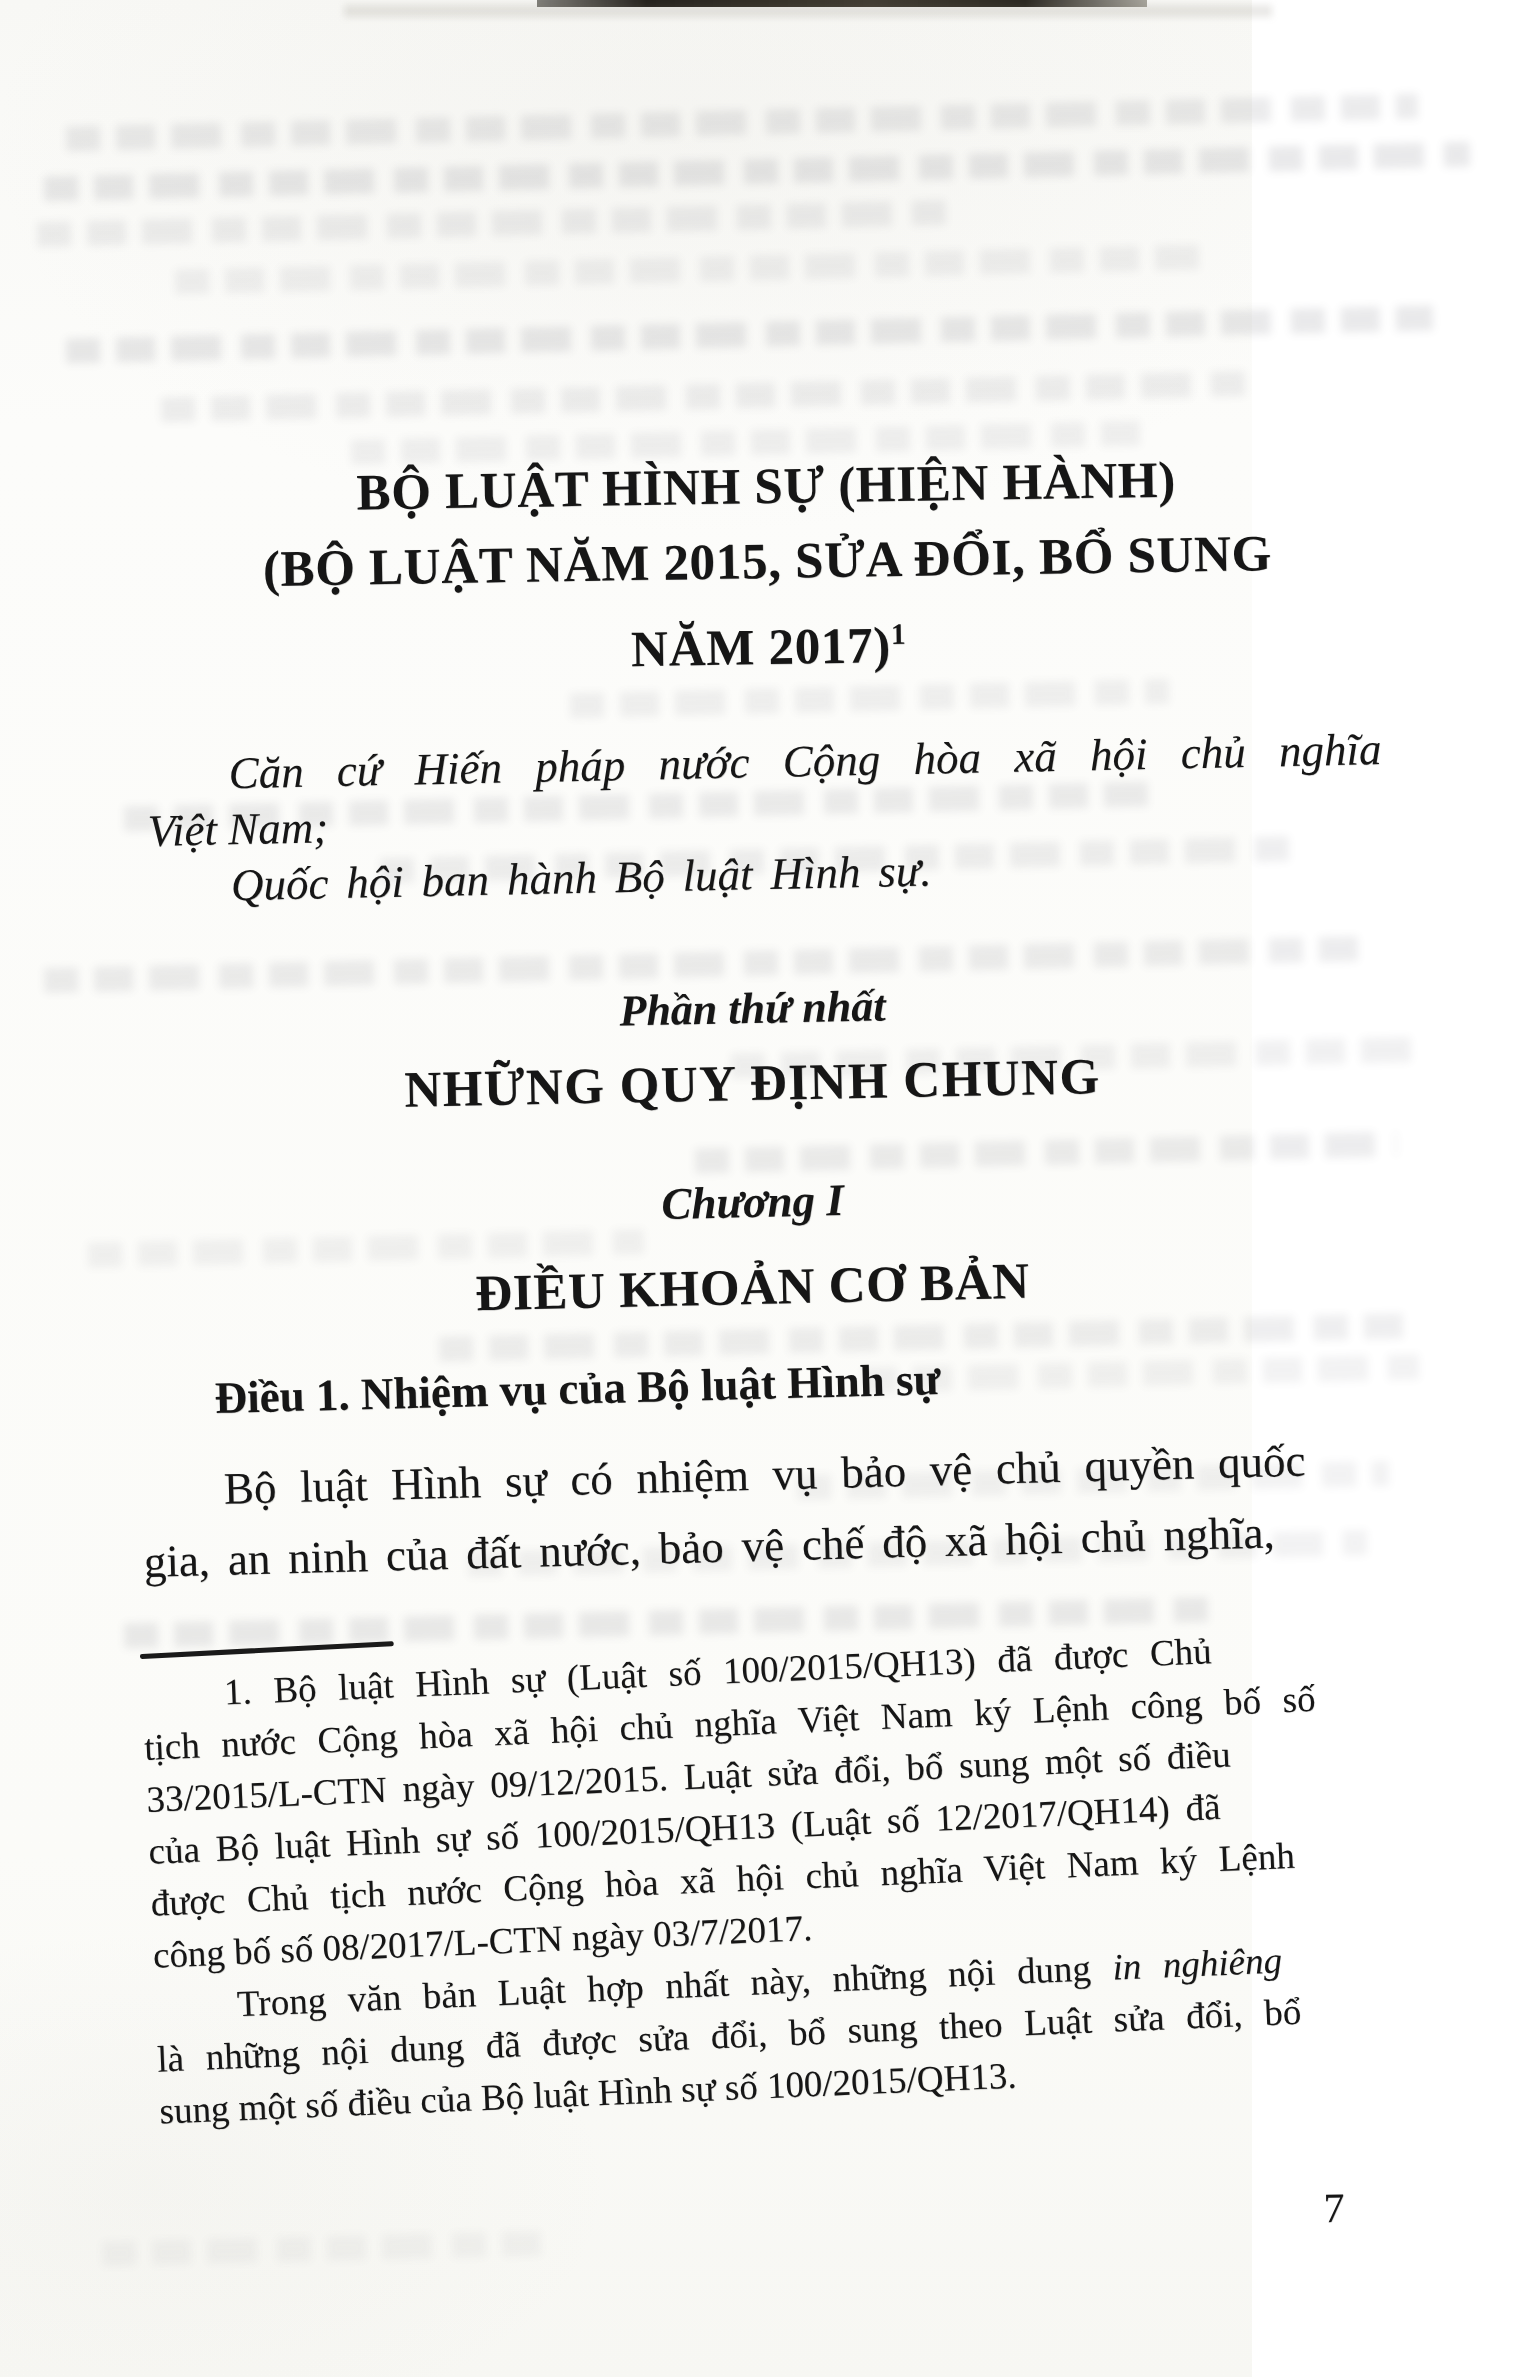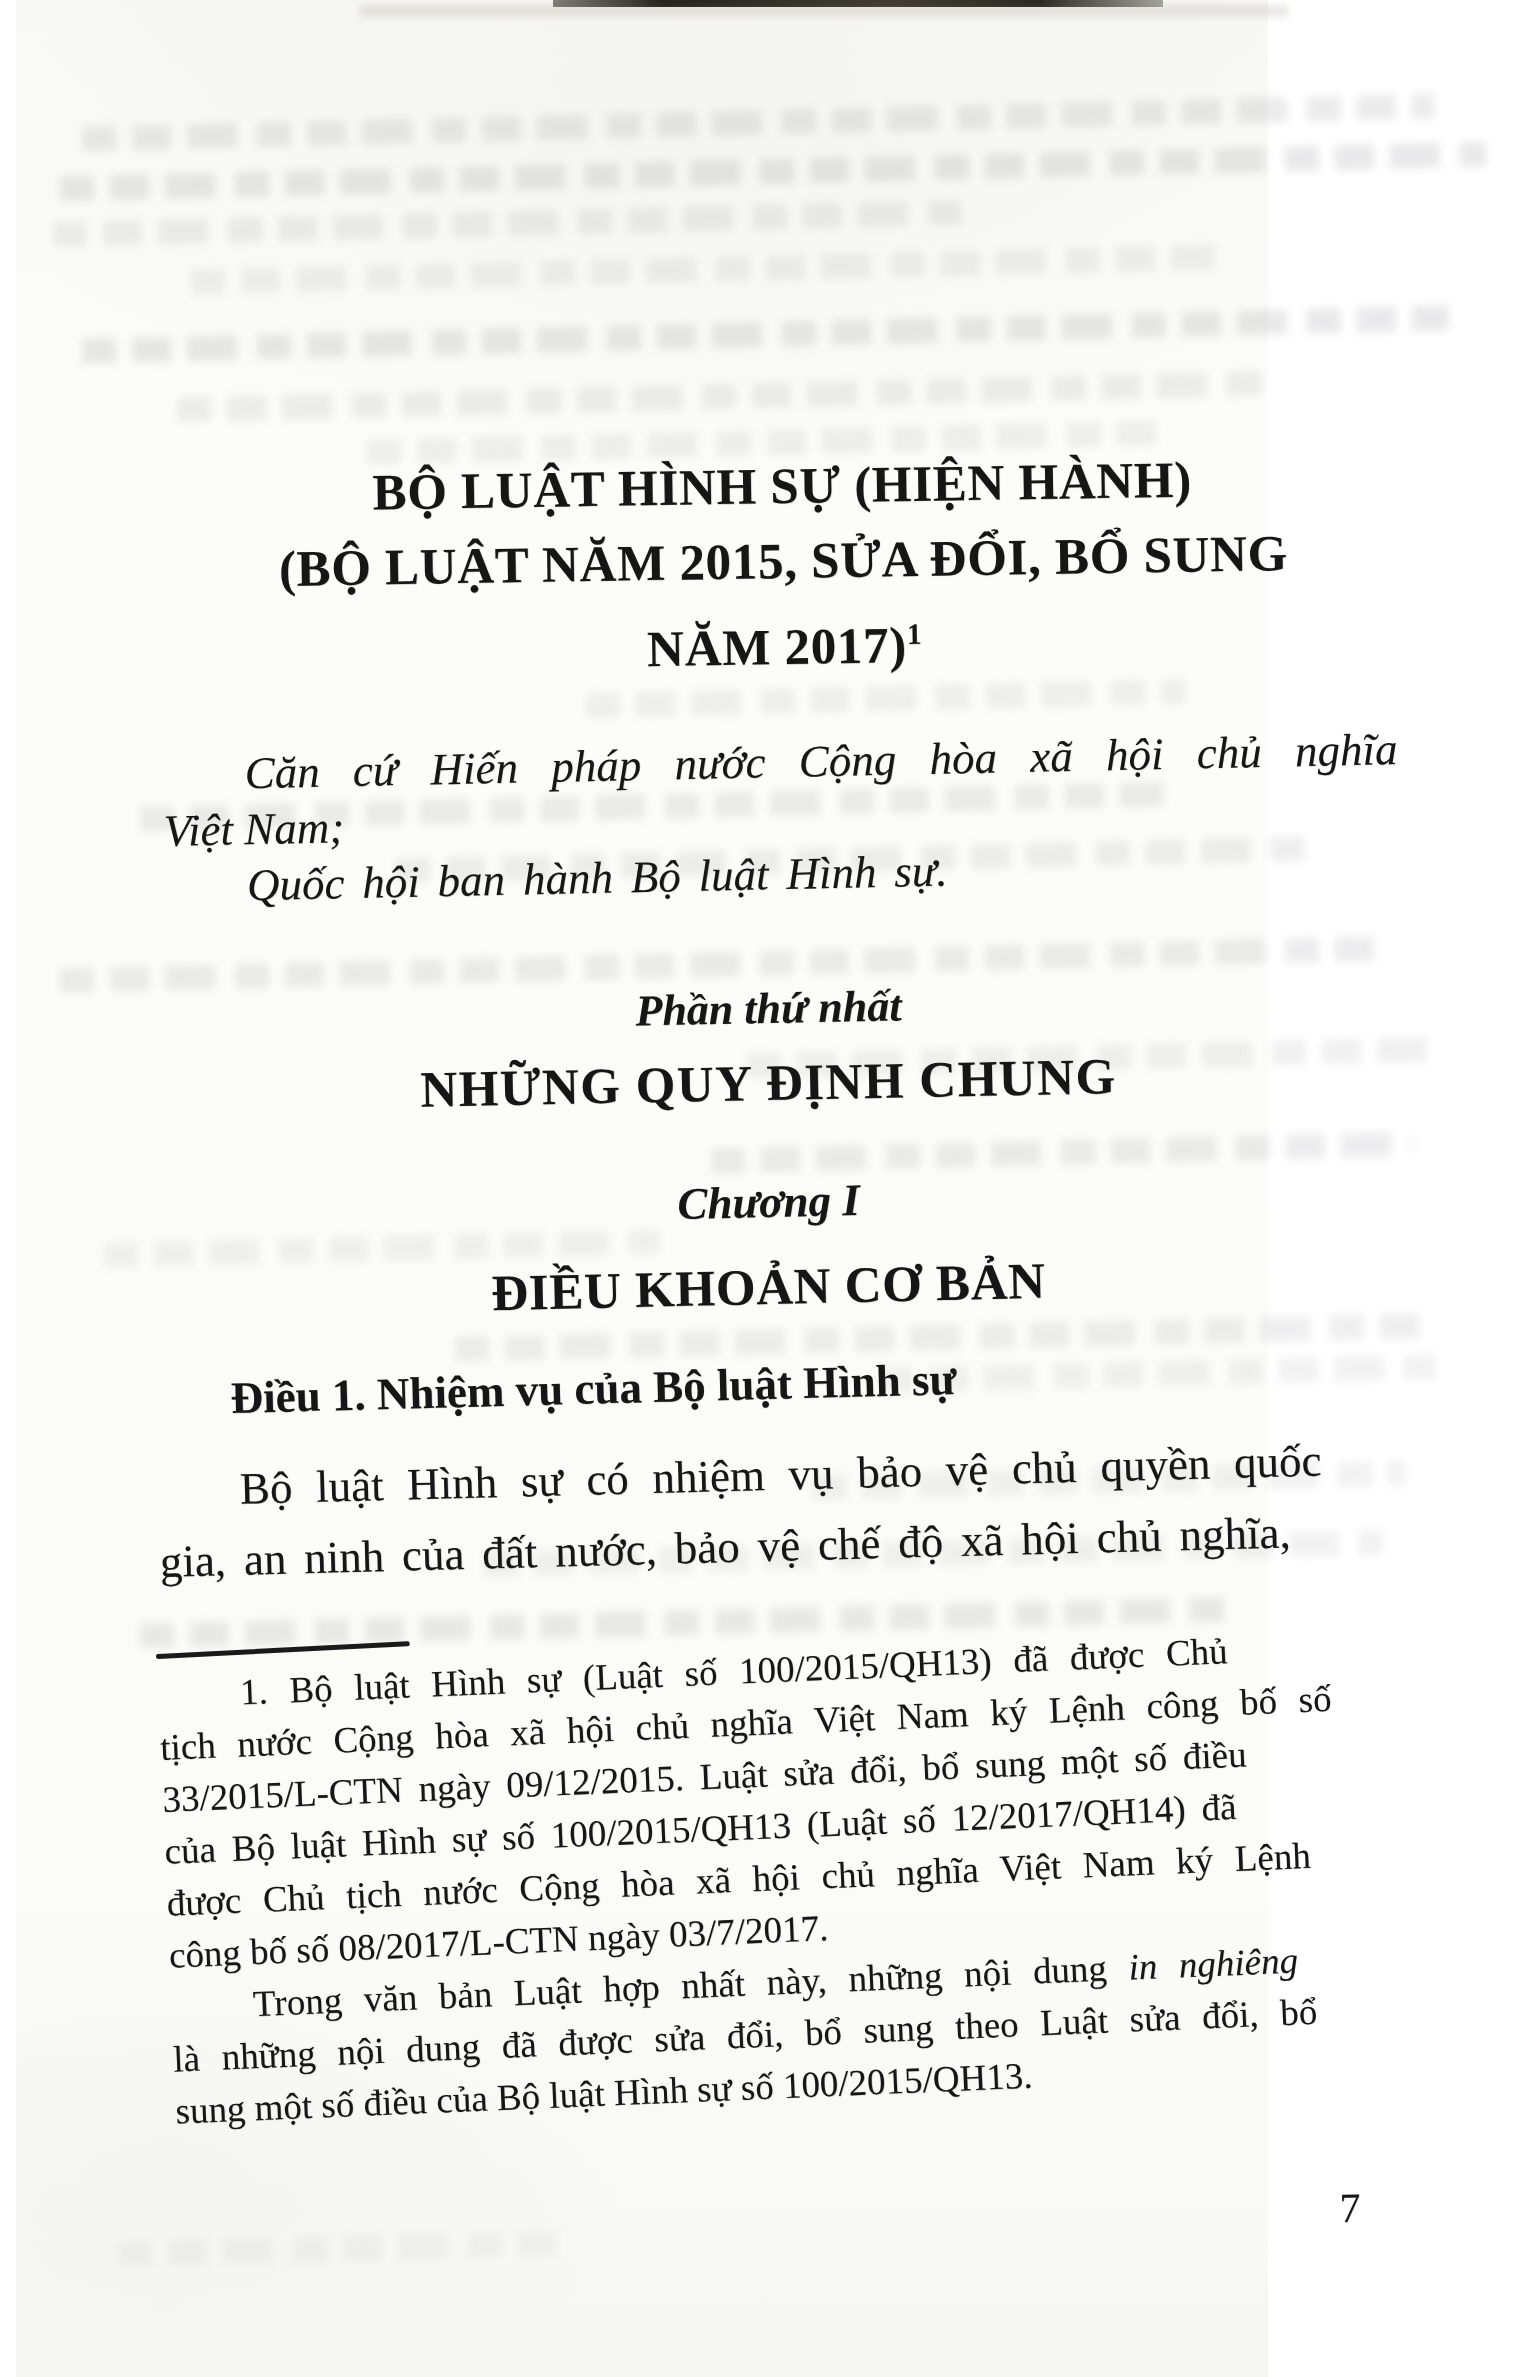--- a/index.html
+++ b/index.html
@@ -2,21 +2,21 @@
 <html style="font-size:11.7px"><head>
 <meta charset="utf-8">
 <style>
   html,body{margin:0;padding:0;}
   body{
     width:1535px;height:2377px;position:relative;overflow:hidden;
     background:#ffffff;
     font-family:"Liberation Serif","DejaVu Serif",serif;
   }
   .page{
-    position:absolute;left:16px;top:0;width:1252px;height:2377px;
+    position:absolute;left:0;top:0;width:1252px;height:2377px;
     background:
       radial-gradient(1170px 658px at 55% 6%, rgba(205,203,195,0.10), transparent 60%),
       radial-gradient(658px 366px at 12% 92%, rgba(200,198,190,0.08), transparent 70%),
       linear-gradient(180deg,#f8f8f5 0%,#fcfcfa 18%,#fbfbf8 78%,#f7f7f3 100%);
     color:#161616;
   }
   
   .scan-bar{
     position:absolute;left:537px;top:0;width:610px;height:6.6px;
     background:linear-gradient(90deg,rgba(30,28,20,.55),rgba(25,22,16,.95) 18%,rgba(45,40,28,.9) 55%,rgba(25,22,15,.92) 80%,rgba(70,65,50,.45));

